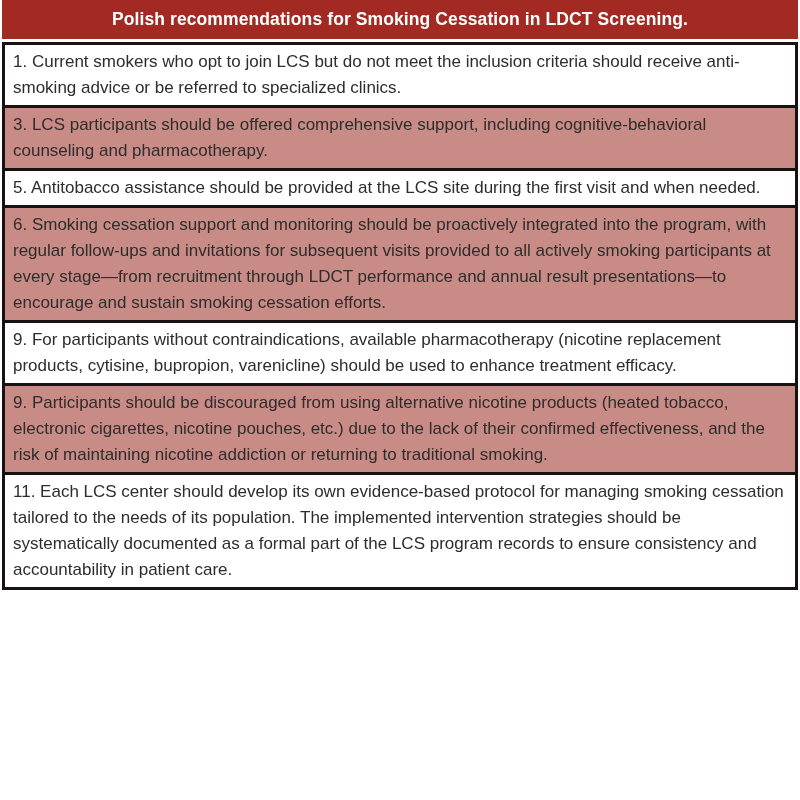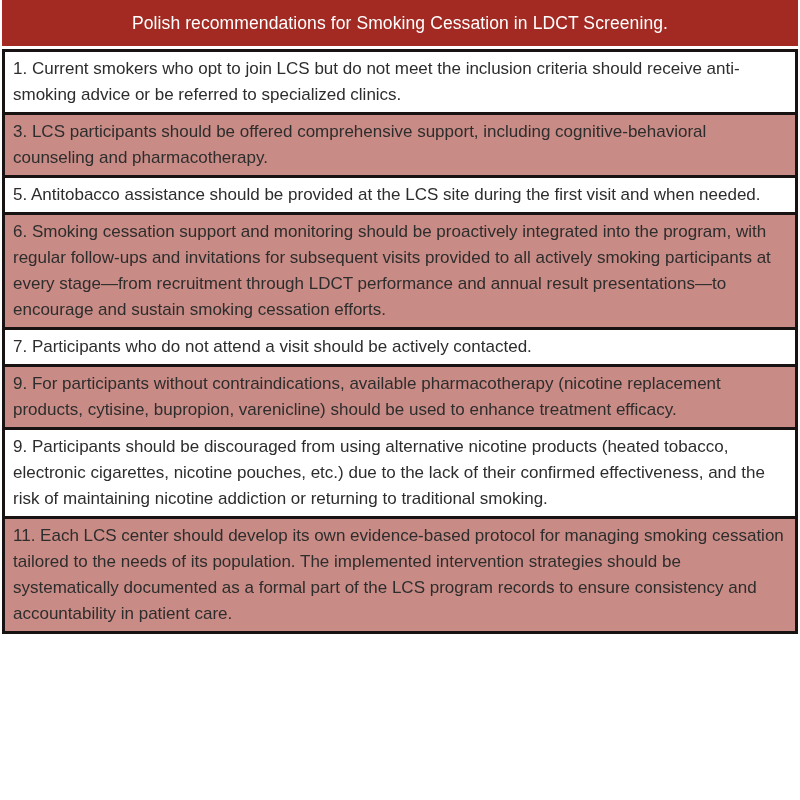--- a/index.html
+++ b/index.html
@@ -20,27 +20,27 @@
     width: 800px;
     height: 800px;
     box-sizing: border-box;
     padding: 0 2px 2px 2px;
     background: #ffffff;
     overflow: hidden;
   }
   .table-header {
     background: var(--header-bg);
     color: var(--header-text);
-    height: 46px;
+    height: 39px;
     display: flex;
     align-items: center;
     justify-content: center;
     text-align: center;
     font-size: 17.5px;
-    font-weight: normal;
+    font-weight: bold;
     letter-spacing: 0.1px;
   }
   .rows {
     margin-top: 3px;
   }
   .rec-row {
     box-sizing: border-box;
     border: 3px solid var(--border);
     background: var(--row-odd-bg);
     color: var(--text);
@@ -60,18 +60,17 @@
 
 <div class="page">
   <div class="table-header">
     <span>Polish recommendations for Smoking Cessation in LDCT Screening.</span>
   </div>
   <div class="rows">
     <div class="rec-row">1. Current smokers who opt to join LCS but do not meet the inclusion criteria should receive anti-smoking advice or be referred to specialized clinics.</div>
     <div class="rec-row">3. LCS participants should be offered comprehensive support, including cognitive-behavioral counseling and pharmacotherapy.</div>
     <div class="rec-row">5. Antitobacco assistance should be provided at the LCS site during the first visit and when needed.</div>
     <div class="rec-row">6. Smoking cessation support and monitoring should be proactively integrated into the program, with regular follow-ups and invitations for subsequent visits provided to all actively smoking participants at every stage—from recruitment through LDCT performance and annual result presentations—to encourage and sustain smoking cessation efforts.</div>
-    <div class="rec-row">7. Participants who do not attend a visit should be actively contacted.</div>
     <div class="rec-row">9. For participants without contraindications, available pharmacotherapy (nicotine replacement products, cytisine, bupropion, varenicline) should be used to enhance treatment efficacy.</div>
     <div class="rec-row">9. Participants should be discouraged from using alternative nicotine products (heated tobacco, electronic cigarettes, nicotine pouches, etc.) due to the lack of their confirmed effectiveness, and the risk of maintaining nicotine addiction or returning to traditional smoking.</div>
     <div class="rec-row">11. Each LCS center should develop its own evidence-based protocol for managing smoking cessation tailored to the needs of its population. The implemented intervention strategies should be systematically documented as a formal part of the LCS program records to ensure consistency and accountability in patient care.</div>
   </div>
 </div>
 
 </body></html>

